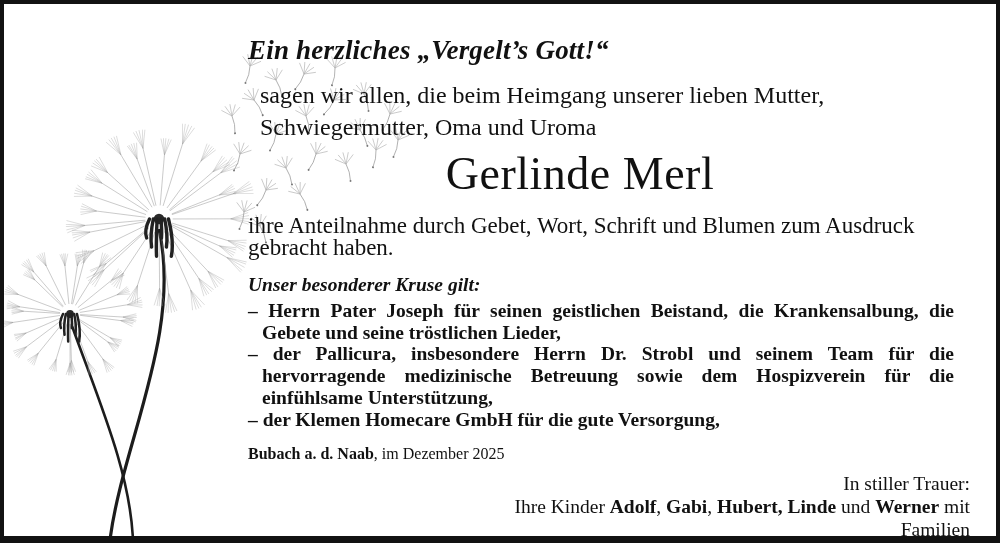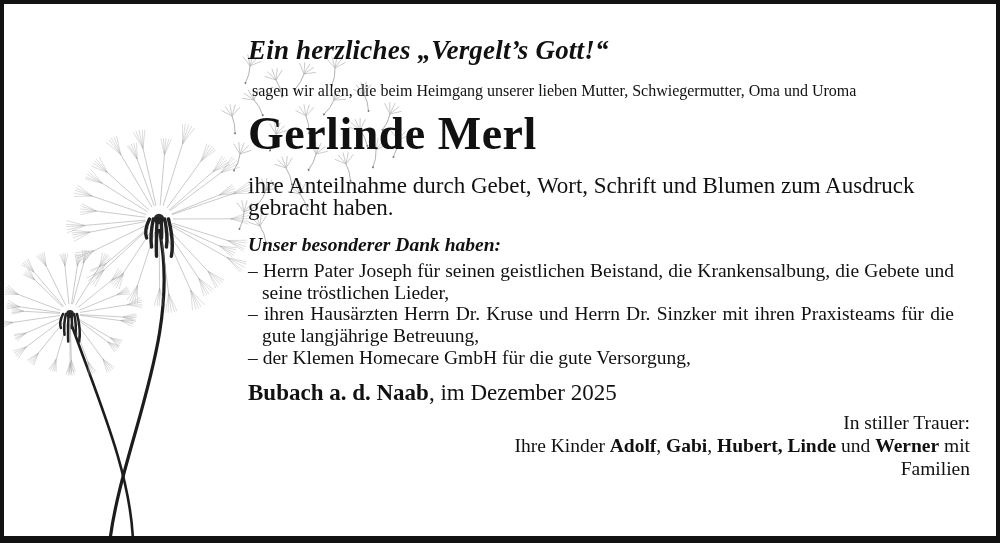--- a/index.html
+++ b/index.html
@@ -20,48 +20,48 @@
   }
   .content{
     position:absolute;left:244px;top:16px;width:722px;height:536px;
   }
   .headline{
     margin:15px 0 0 0;
     font-size:27px;font-weight:bold;font-style:italic;
     letter-spacing:0.2px;
   }
   .intro{
-    margin:13px 0 0 4px;
-    font-size:16px;line-height:24px;
+    margin:13px 0 0 12px;
+    font-size:24px;line-height:32px;
   }
   .deceased{
     margin:6px 0 16px 0;
     padding-right:58px;
-    text-align:left;
-    font-size:46px;line-height:50px;font-weight:bold;
+    text-align:center;
+    font-size:46px;line-height:50px;font-weight:normal;
     letter-spacing:0.5px;
   }
   .outro{
     margin:10px 0 0 0;
     font-size:23px;line-height:22px;
   }
   .thanks-heading{
     margin:15px 0 0 0;
     font-size:19.5px;font-weight:bold;font-style:italic;
   }
-  .thanks-list{margin:4px 16px 0 0;}
+  .thanks-list{margin:4px 16px 0 0;font-weight:bold;}
   .thanks-item{
     margin:0;
     padding-left:14px;text-indent:-14px;
     font-size:19.5px;line-height:21.7px;
     text-align:justify;
   }
   .place-date{
     margin:13px 0 0 0;
-    font-size:23px;line-height:22px;
+    font-size:16px;line-height:22px;
   }
   .place-date .place{font-weight:bold;}
   .mourning{
     margin:7px 0 0 230px;
     font-size:19.5px;line-height:23px;
   }
   .mourning p{margin:0;text-align:right;}
   .b{font-weight:bold;}
 </style>
 </head>
@@ -620,24 +620,24 @@
         <line x1="0" y1="0" x2="5.26045376146893" y2="-10.785528555590005" stroke="#b0b0b0" stroke-width="0.6"></line>
         <line x1="0" y1="0" x2="9.456129043280665" y2="-7.387937703907898" stroke="#b0b0b0" stroke-width="0.6"></line>
       </g>
     </svg>
 
   <div class="content">
     <p class="headline">Ein herzliches „Vergelt’s Gott!“</p>
     <p class="intro">sagen wir allen, die beim Heimgang unserer lieben Mutter, Schwiegermutter, Oma und Uroma</p>
     <p class="deceased">Gerlinde Merl</p>
     <p class="outro">ihre Anteilnahme durch Gebet, Wort, Schrift und Blumen zum Ausdruck gebracht haben.</p>
-    <p class="thanks-heading">Unser besonderer Dank haben:</p>
+    <p class="thanks-heading">Unser besonderer Kruse gilt:</p>
     <div class="thanks-list">
         <p class="thanks-item"><span>– </span>Herrn Pater Joseph für seinen geistlichen Beistand, die Krankensalbung, die Gebete und seine tröstlichen Lieder,</p>
-        <p class="thanks-item"><span>– </span>ihren Hausärzten Herrn Dr. Kruse und Herrn Dr. Sinzker mit ihren Praxisteams für die gute langjährige Betreuung,</p>
+        <p class="thanks-item"><span>– </span>der Pallicura, insbesondere Herrn Dr. Strobl und seinem Team für die hervorragende medizinische Betreuung sowie dem Hospizverein für die einfühlsame Unterstützung,</p>
         <p class="thanks-item"><span>– </span>der Klemen Homecare GmbH für die gute Versorgung,</p>
       </div>
     <p class="place-date"><span class="place">Bubach a. d. Naab</span><span>, im Dezember 2025</span></p>
     <div class="mourning">
       <p>In stiller Trauer:</p>
       <p><span>Ihre Kinder </span><span class="b">Adolf</span><span>, </span><span class="b">Gabi</span><span>, </span><span class="b">Hubert, Linde</span><span> und </span><span class="b">Werner</span><span> mit Familien</span></p>
     </div>
   </div>
 </div>
 

